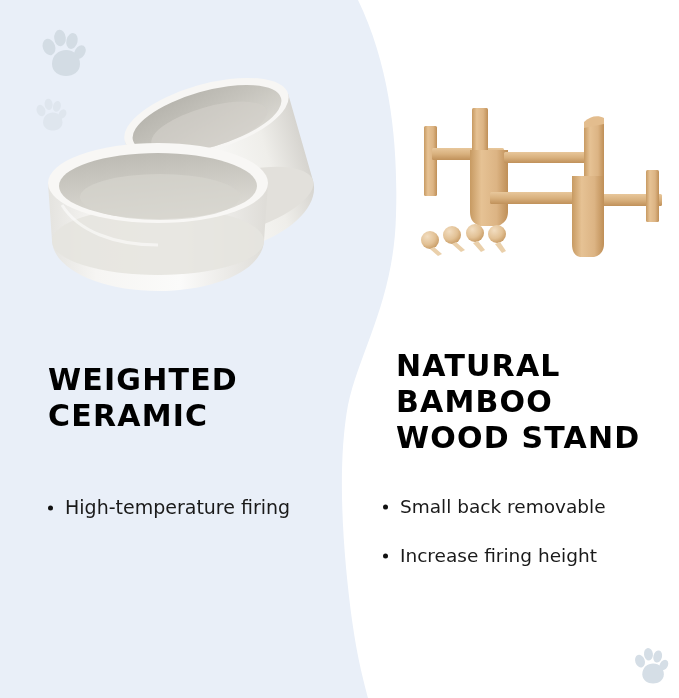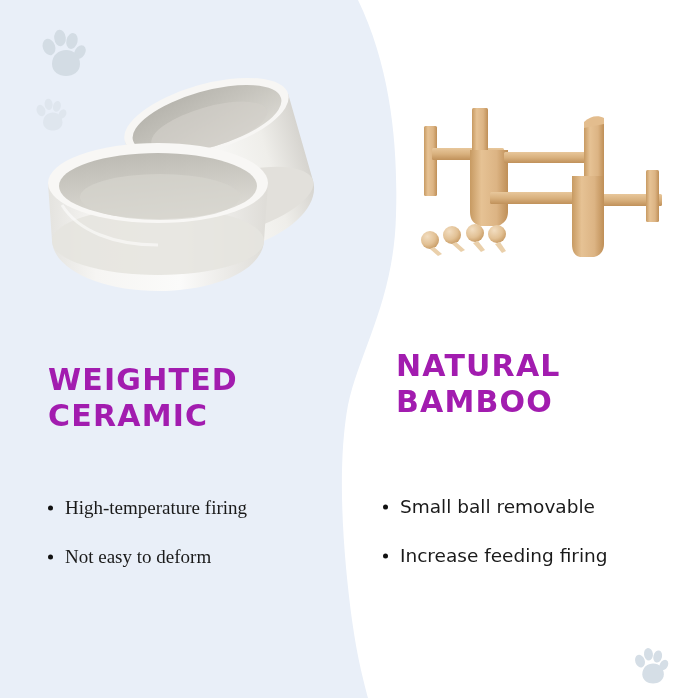--- a/index.html
+++ b/index.html
@@ -31,21 +31,21 @@
 
   
   .art{position:absolute;}
   .art svg{display:block;width:100%;height:100%;}
 
   
   .heading{
     position:absolute;
     font-family:"DejaVu Sans", sans-serif;
     font-weight:700;
-    color:#a21caf;
+    color:#000000;
     letter-spacing:1.2px;
     line-height:1.20;
     text-transform:uppercase;
   }
   .heading-left{
     left:48px;top:362px;width:290px;
     font-size:30px;
   }
   .heading-right{
     left:396px;top:348px;width:282px;
@@ -65,21 +65,21 @@
     line-height:1.0;
     white-space:nowrap;
   }
   .bullets li .dot{
     position:absolute;left:0;top:50%;
     width:5px;height:5px;border-radius:50%;
     background:#111;
     transform:translateY(-50%);
   }
   .bullets-left{left:48px;top:498px;}
-  .bullets-left li{margin-bottom:30px;font-family:Liberation Serif, serif;}
+  .bullets-left li{margin-bottom:30px;}
   .bullets-right{left:383px;top:498px;}
   .bullets-right li{margin-bottom:30px;font-size:18.5px;}
 </style>
 </head>
 <body>
 
 <div id="page">
 
   <div class="panel-left"></div>
 
@@ -233,34 +233,31 @@
     </svg>
   </div>
 
   <div class="heading heading-left">WEIGHTED CERAMIC</div>
 
   <ul class="bullets bullets-left">
     <li>
       <span class="dot"></span>
       <span>High-temperature firing</span>
     </li>
-    <li>
-      <span class="dot"></span>
-      <span>Not easy to deform</span>
-    </li>
   </ul>
 
   <div class="heading heading-right">
     <div>NATURAL BAMBOO</div>
+    <div>WOOD STAND</div>
   </div>
 
   <ul class="bullets bullets-right">
     <li>
       <span class="dot"></span>
-      <span>Small ball removable</span>
+      <span>Small back removable</span>
     </li>
     <li>
       <span class="dot"></span>
-      <span>Increase feeding firing</span>
+      <span>Increase firing height</span>
     </li>
   </ul>
 
 </div>
 
 </body></html>

